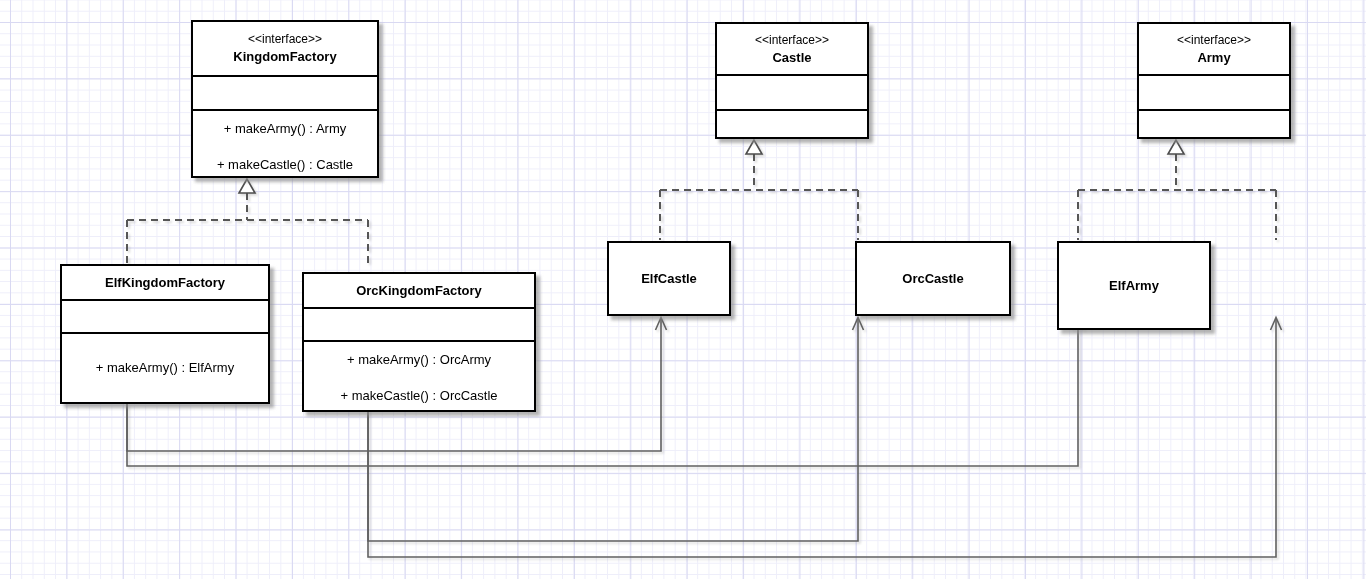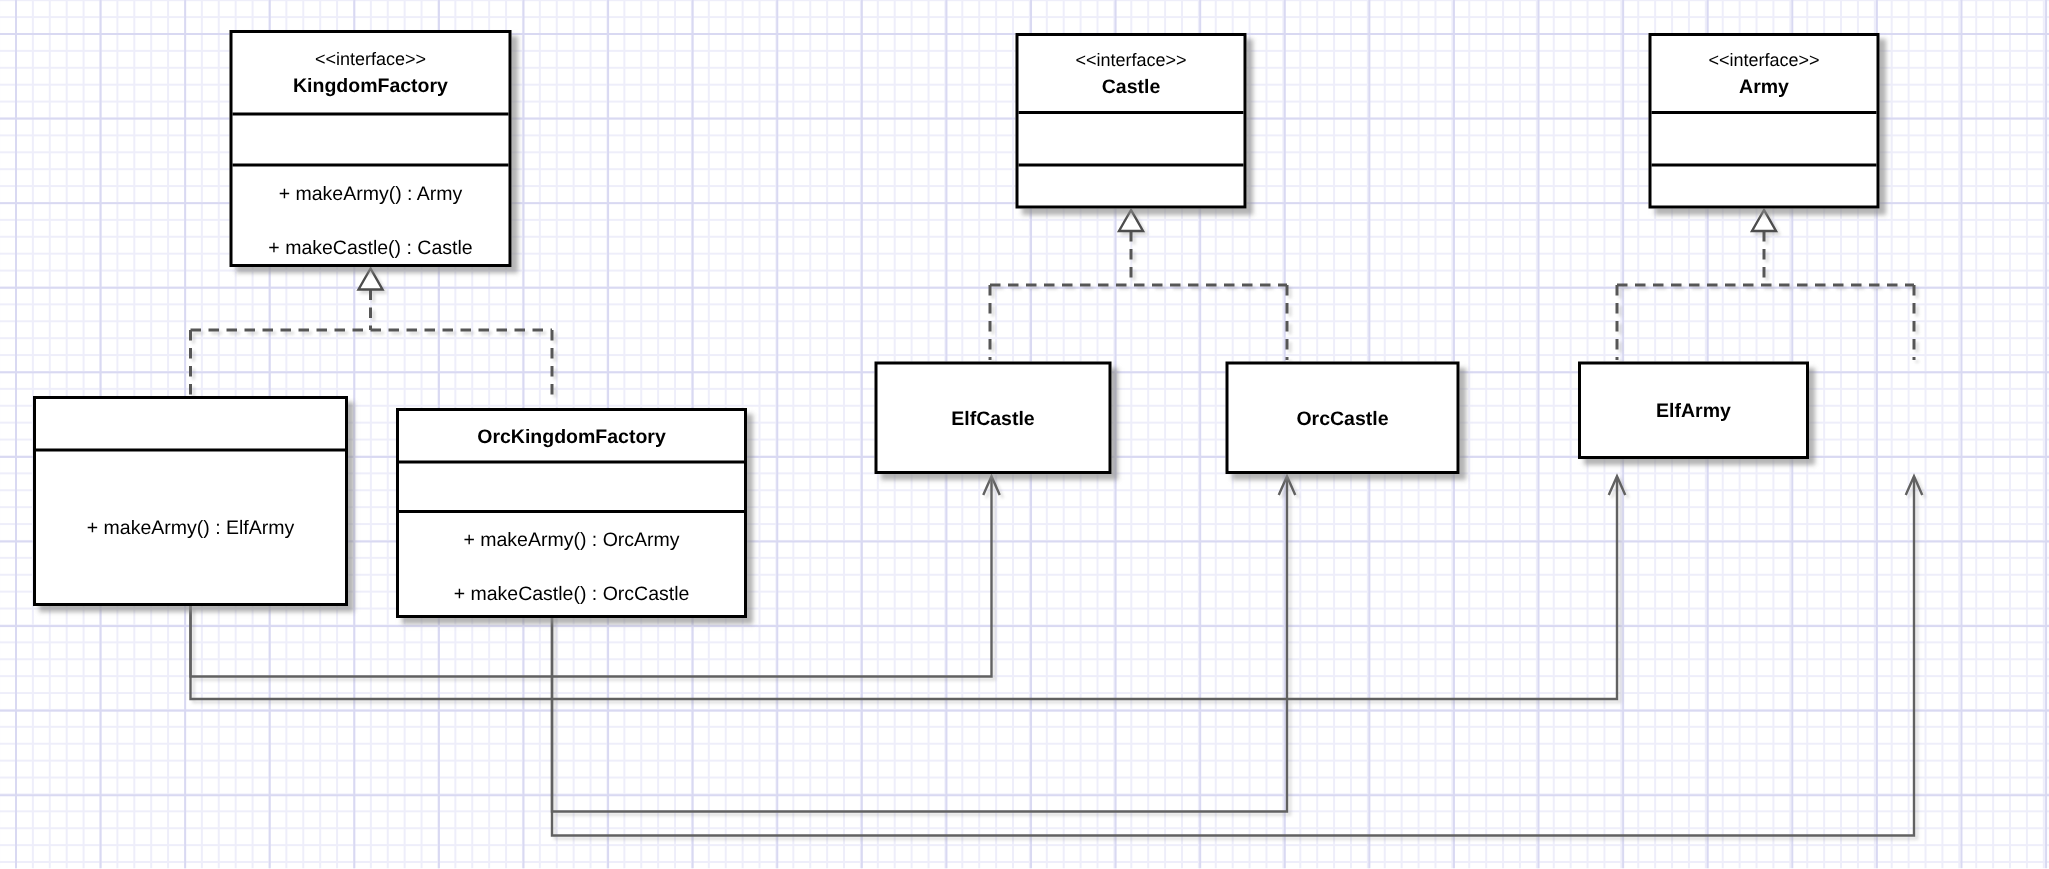--- a/index.html
+++ b/index.html
@@ -15,21 +15,21 @@
     background-size:56.4px 56.4px,56.4px 56.4px,11.28px 11.28px,11.28px 11.28px;
     background-position:10px 22px,10px 22px,10px 22px,10px 22px;
   }
   #edges{position:absolute;left:0;top:0;z-index:1;
     filter:drop-shadow(2px 2px 1px rgba(150,150,150,0.35));}
   .uml-box{
     position:absolute;z-index:2;box-sizing:border-box;
     background:#ffffff;border:2px solid #000000;
     box-shadow:4px 4px 3px rgba(140,140,140,0.65);
     display:flex;flex-direction:column;
-    color:#000;text-align:center;
+    color:#000;text-align:center;margin-left:38px;
   }
   .sec{box-sizing:border-box;flex:0 0 auto;display:flex;flex-direction:column;
     align-items:center;justify-content:center;}
   .sec + .sec{border-top:2px solid #000000;}
   .sec.grow{flex:1 1 auto;}
   .stereotype{font-size:12px;line-height:17px;}
   .cls-name{font-size:13px;font-weight:bold;line-height:18px;}
   .method{font-size:13px;line-height:36px;white-space:nowrap;}
   .name-only{font-size:13px;font-weight:bold;}
 </style>
@@ -100,49 +100,52 @@
   <div class="uml-box" style="left:1099px;top:22px;width:154px;height:117px">
     <div class="sec" style="height:50px">
       <div class="stereotype">&lt;&lt;interface&gt;&gt;</div>
       <div class="cls-name">Army</div>
     </div>
     <div class="sec" style="height:35px"></div>
     <div class="sec grow"></div>
   </div>
 
   <div class="uml-box" style="left:22px;top:264px;width:210px;height:140px">
+    <div class="sec" style="height:33px">
+      <div class="cls-name">ElfKingdomFactory</div>
+    </div>
     <div class="sec" style="height:33px"></div>
     <div class="sec grow">
       <div class="method">+ makeArmy() : ElfArmy</div>
     </div>
   </div>
 
   <div class="uml-box" style="left:264px;top:272px;width:234px;height:140px">
     <div class="sec" style="height:33px">
       <div class="cls-name">OrcKingdomFactory</div>
     </div>
     <div class="sec" style="height:33px"></div>
     <div class="sec grow">
       <div class="method">+ makeArmy() : OrcArmy</div>
       <div class="method">+ makeCastle() : OrcCastle</div>
     </div>
   </div>
 
-  <div class="uml-box" style="left:583px;top:241px;width:158px;height:75px">
+  <div class="uml-box" style="left:569px;top:241px;width:124px;height:75px">
     <div class="sec grow">
       <div class="name-only">ElfCastle</div>
     </div>
   </div>
 
   <div class="uml-box" style="left:817px;top:241px;width:156px;height:75px">
     <div class="sec grow">
       <div class="name-only">OrcCastle</div>
     </div>
   </div>
 
-  <div class="uml-box" style="left:1052px;top:241px;width:154px;height:65px">
+  <div class="uml-box" style="left:1019px;top:241px;width:154px;height:89px">
     <div class="sec grow">
       <div class="name-only">ElfArmy</div>
     </div>
   </div>
 
 
 </div>
 
 </body></html>

